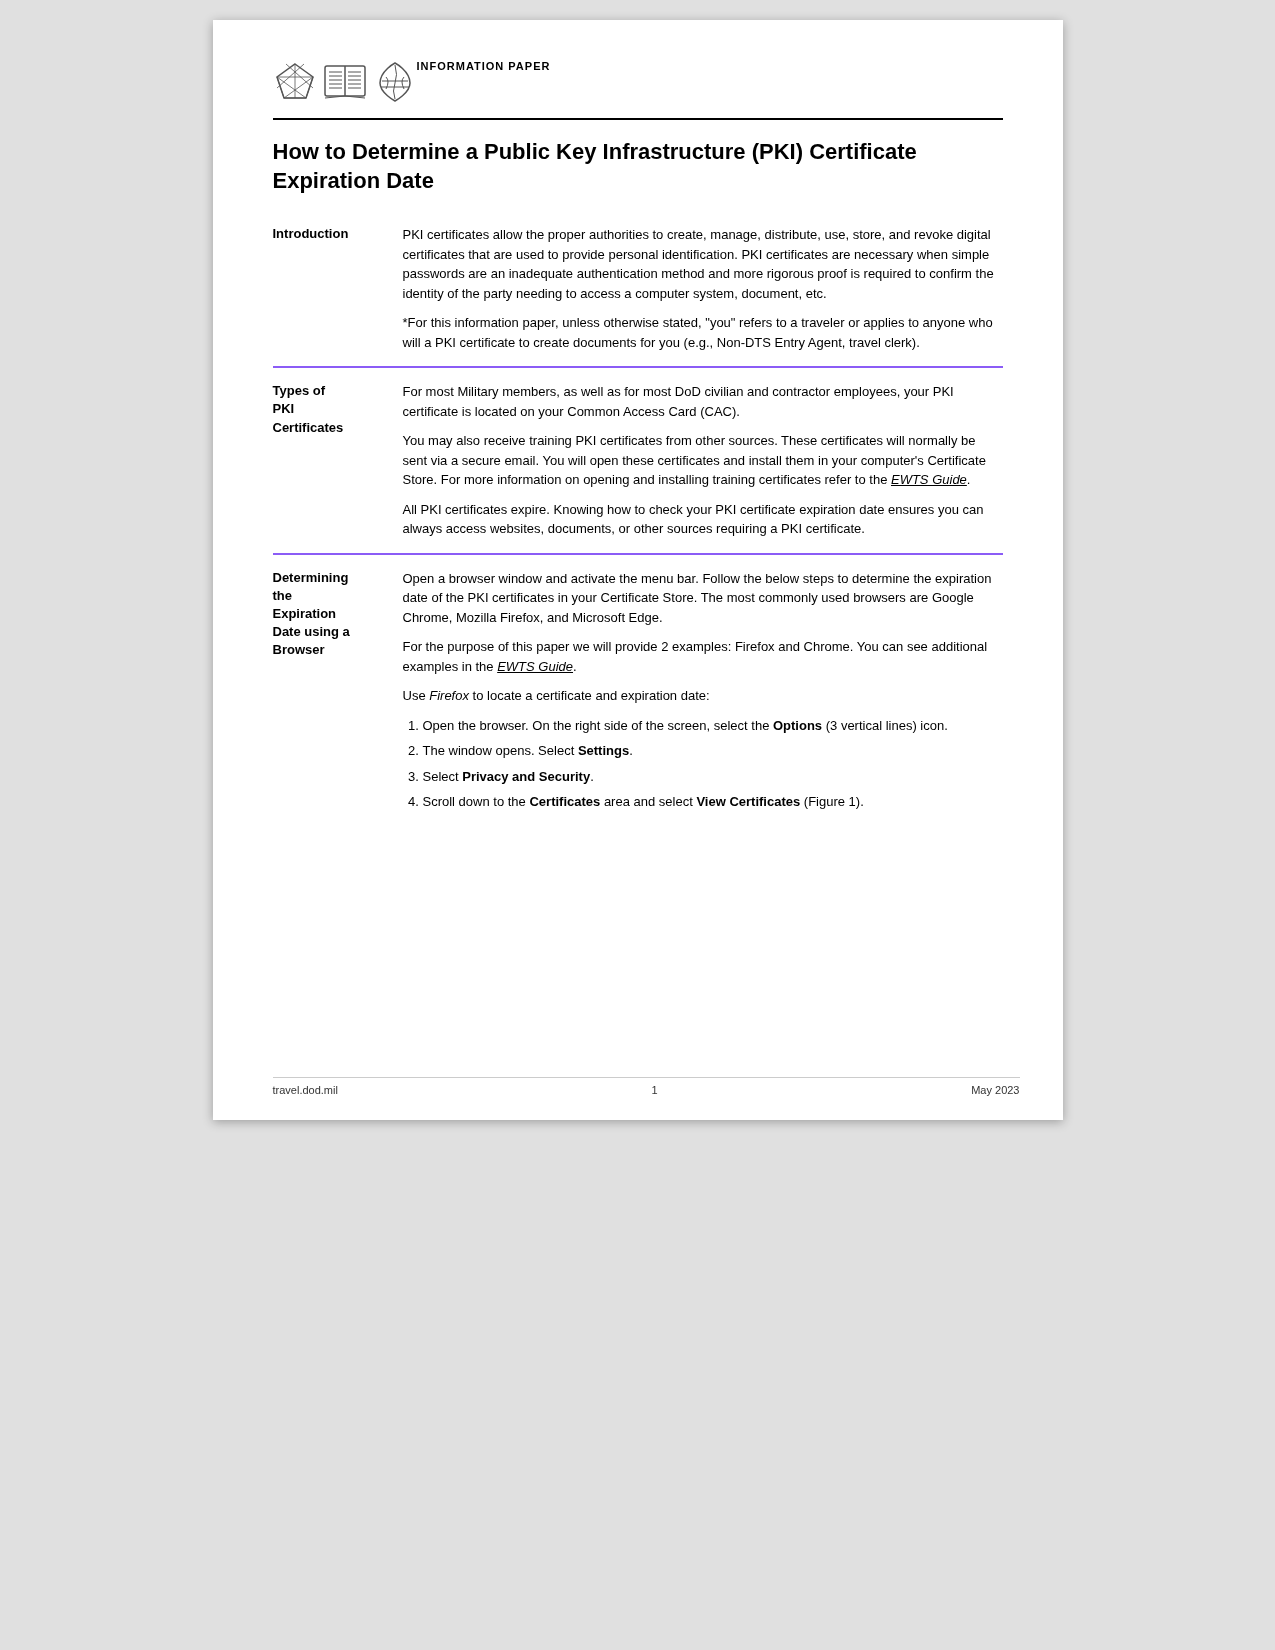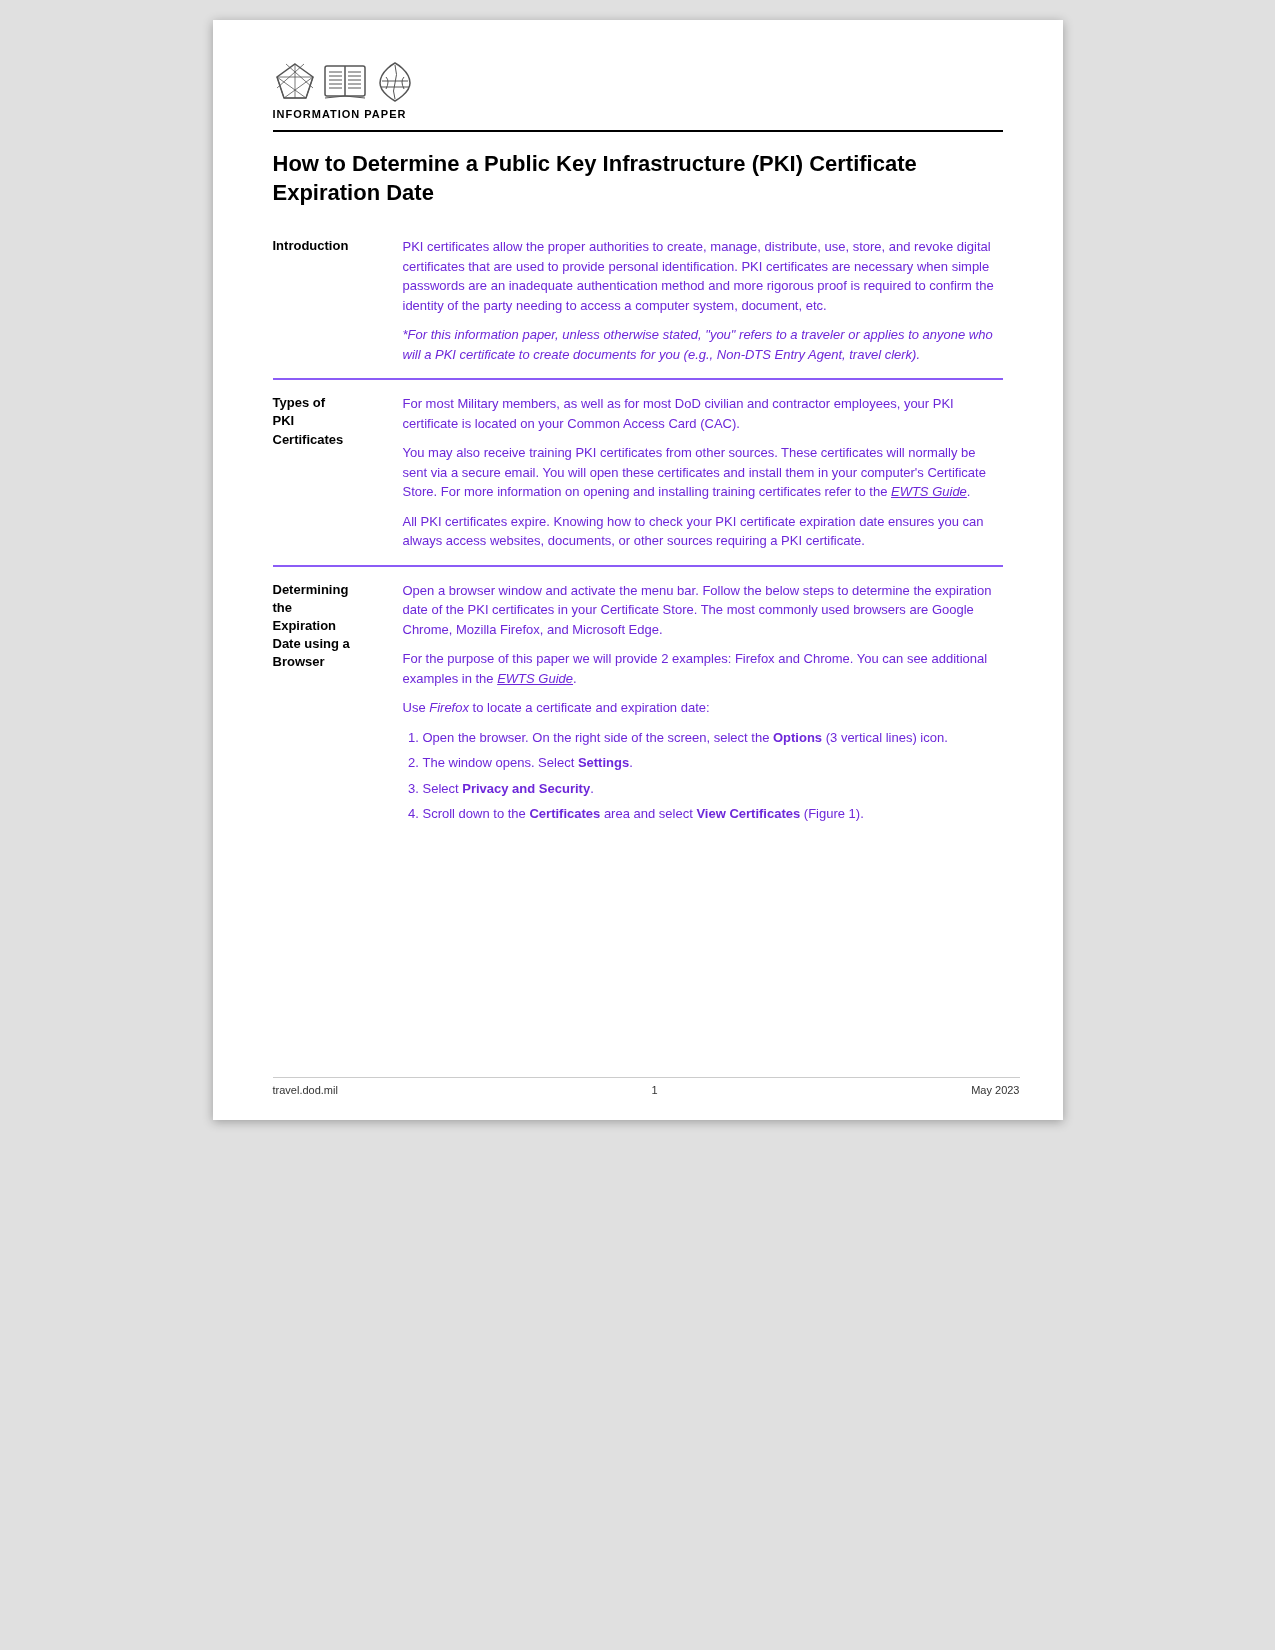--- a/index.html
+++ b/index.html
@@ -28,21 +28,21 @@
       display: flex;
       justify-content: space-between;
       align-items: flex-start;
       margin-bottom: 8px;
       border-bottom: 2px solid #000;
       padding-bottom: 10px;
     }
 
     .header-left {
       display: flex;
-      flex-direction: column;
+      flex-direction: row;
       align-items: flex-start;
     }
 
     .logo-icons {
       display: flex;
       align-items: center;
       gap: 6px;
       margin-bottom: 4px;
     }
 
@@ -120,34 +120,33 @@
       font-size: 13px;
       font-weight: bold;
       color: #000;
       padding-right: 16px;
       padding-top: 14px;
       line-height: 1.4;
     }
 
     .section-content {
       font-size: 13px;
-      color: #6d28d9;
+      color: #000000;
       line-height: 1.5;
     }
 
     .section-content p {
       margin-bottom: 10px;
     }
 
     .section-content p:last-child {
       margin-bottom: 0;
     }
 
     .italic-note {
-      font-style: italic;
     }
 
     .underline-link {
       text-decoration: underline;
       font-style: italic;
     }
 
     .bold {
       font-weight: bold;
     }

